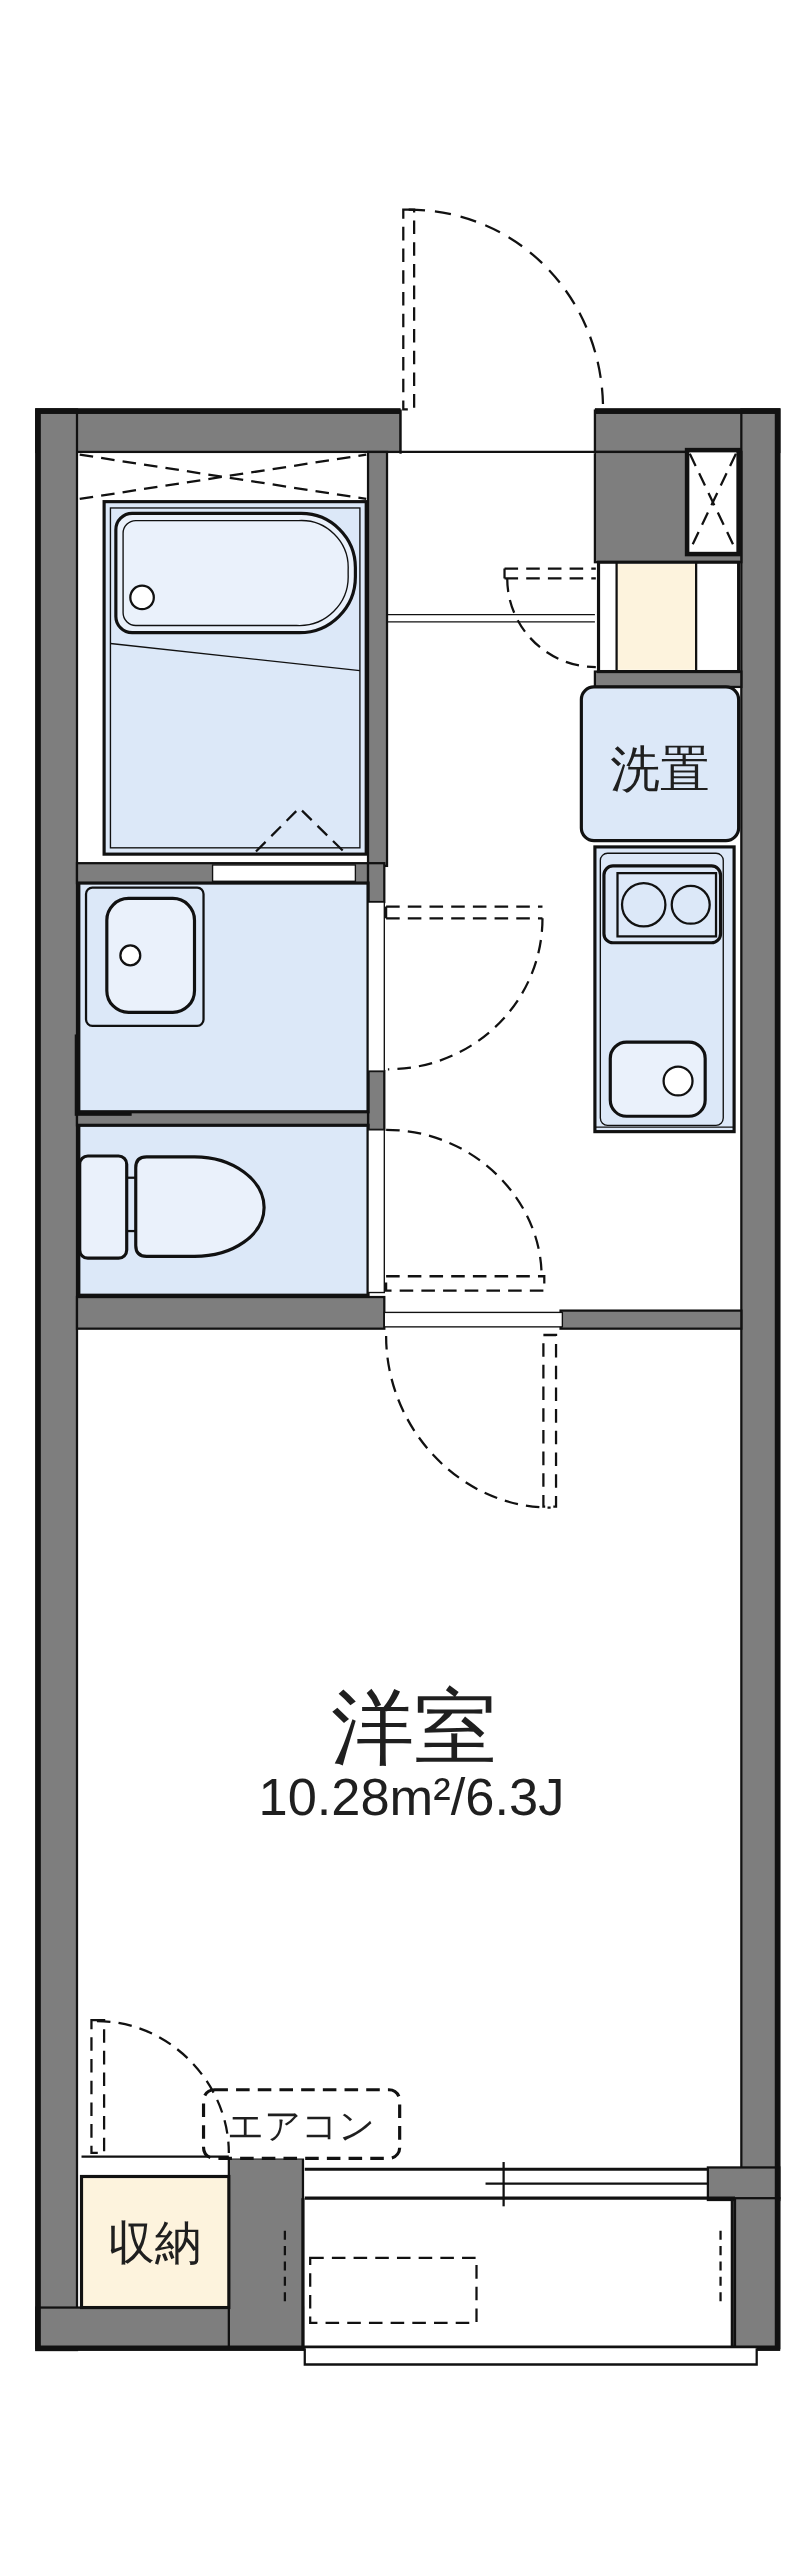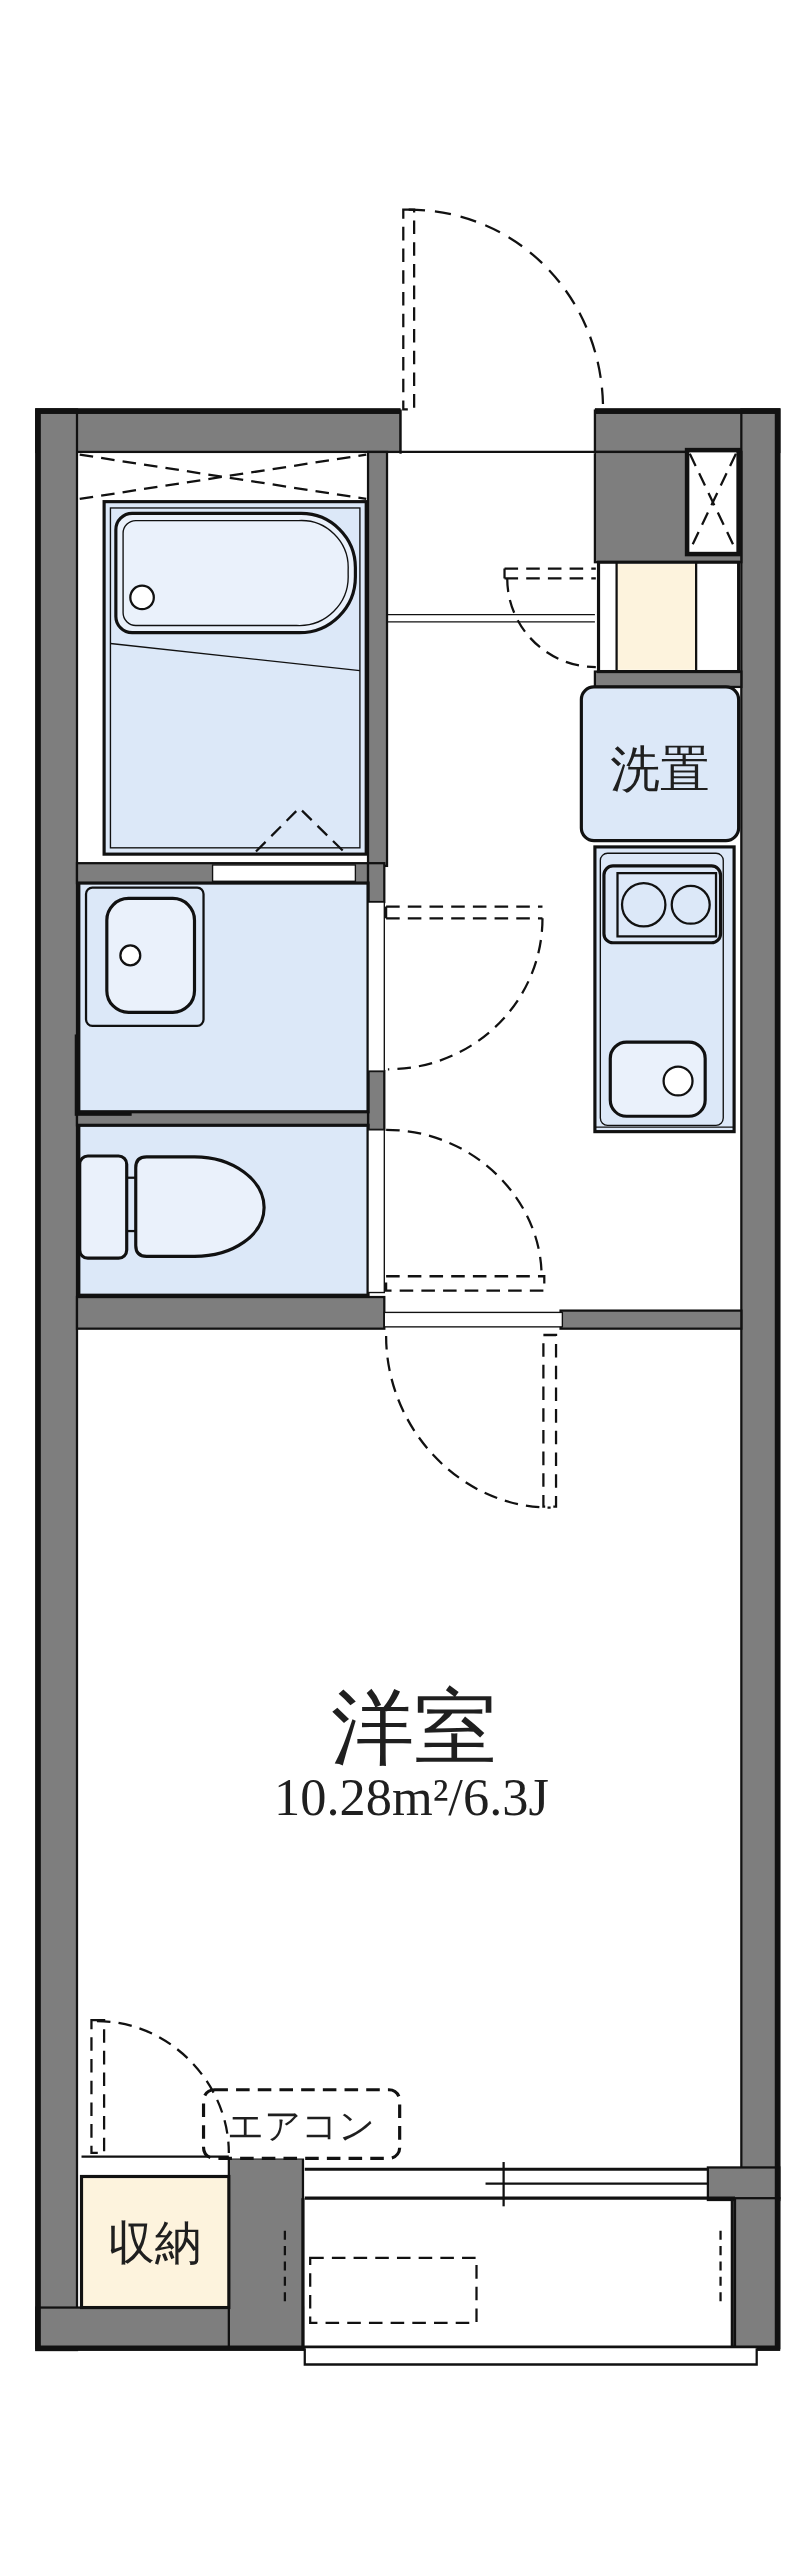--- a/index.html
+++ b/index.html
@@ -1,16 +1,16 @@
 <!DOCTYPE html>
 <html style="font-size:14.5px"><head>
 <meta charset="utf-8">
 <style>
   html,body{margin:0;padding:0;background:#fff;}
-  .canvas{position:relative;width:812px;height:2576px;background:#fff;font-family:Liberation Serif, serif;}
+  .canvas{position:relative;width:812px;height:2576px;background:#fff;font-family:Liberation Sans, sans-serif;}
   svg{display:block}
   .wall{fill:#7e7e7e;stroke:#111;stroke-width:2.5}
   .ln{stroke:#111;fill:none}
   .w1{stroke-width:1.5}.w2{stroke-width:2.5}.w3{stroke-width:3.5}.w4{stroke-width:5}
   .dash{stroke-dasharray:15 9}
   .dash2{stroke-dasharray:10 7}
   .blue{fill:#dce8f8}
   .lite{fill:#eaf1fb}
   .cream{fill:#fdf3dd}
   .whitefill{fill:#ffffff}

